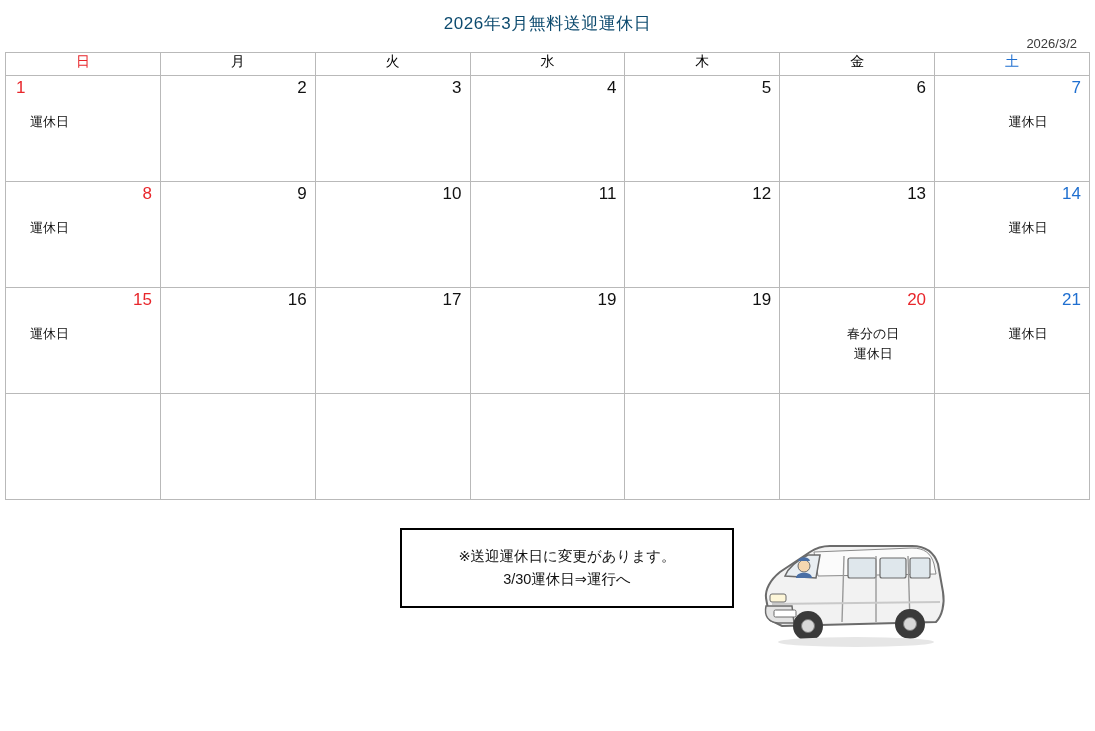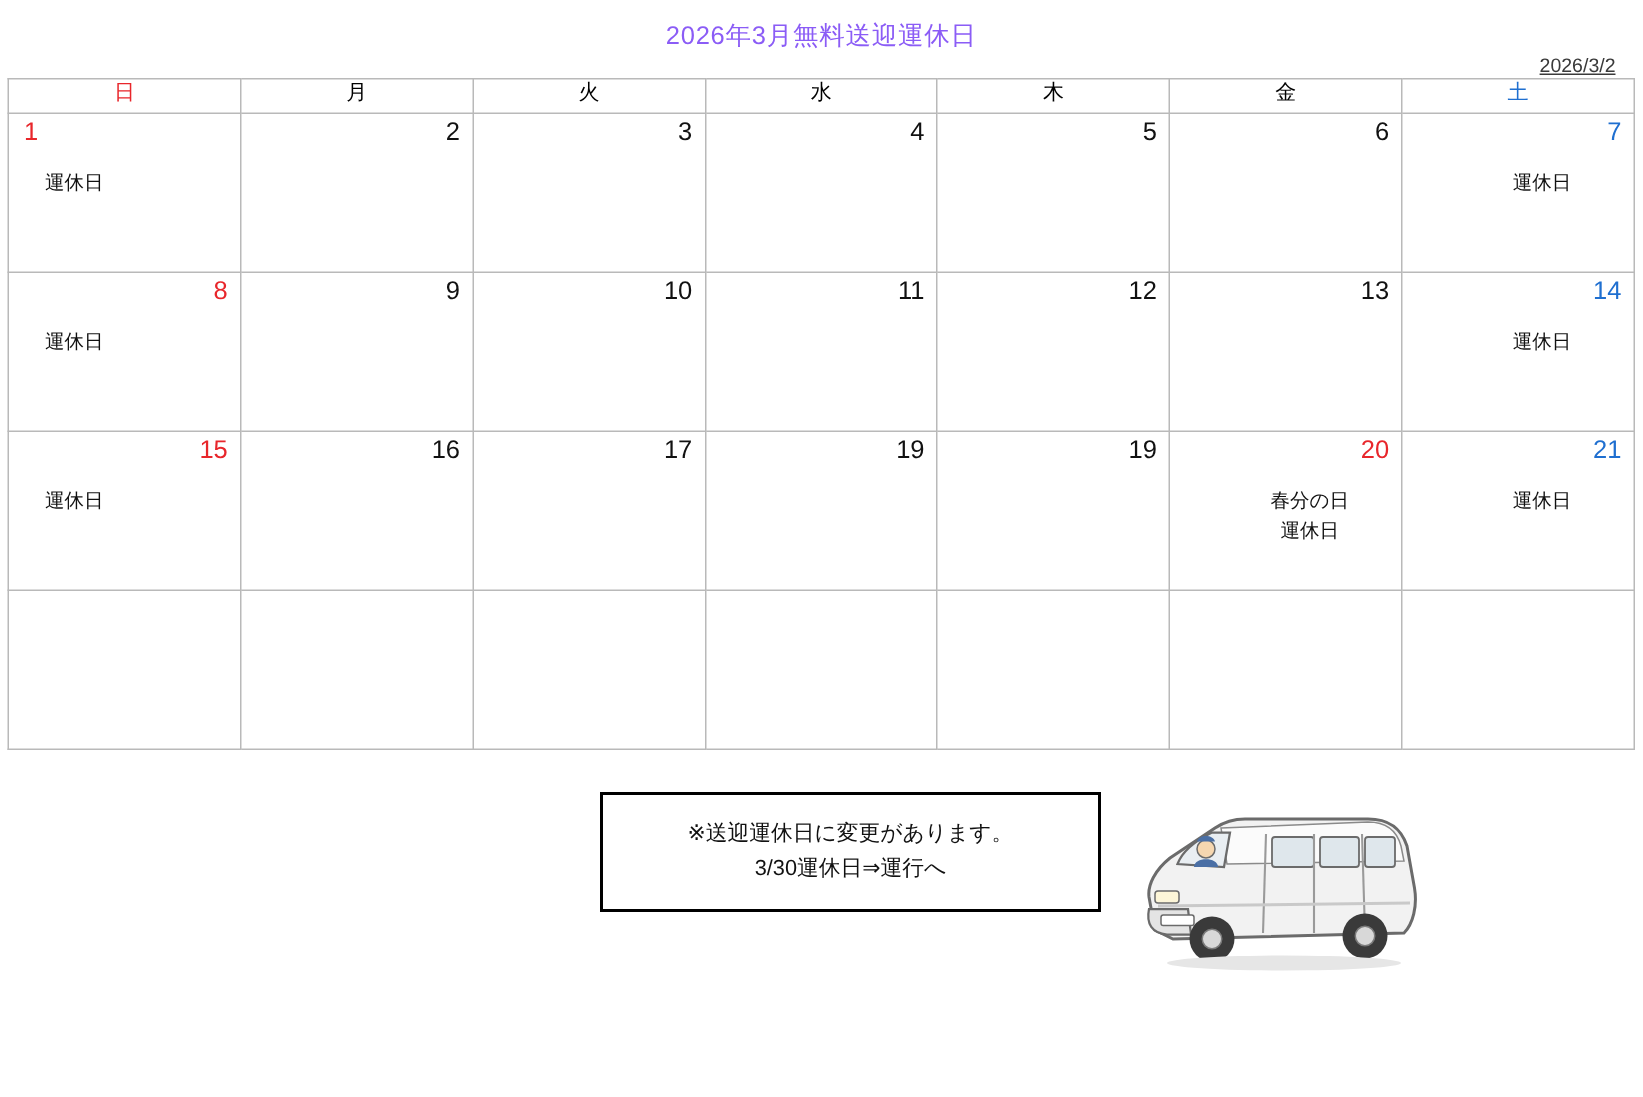--- a/index.html
+++ b/index.html
@@ -16,29 +16,28 @@
     overflow: hidden;
   }
   .page-title {
     position: absolute;
     top: 12px;
     left: 0;
     width: 1095px;
     text-align: center;
     font-size: 17px;
     letter-spacing: 0.5px;
-    color: #8b5cf6;
+    color: #0c4a6e;
   }
   .print-date {
     position: absolute;
     top: 36px;
     right: 18px;
     font-size: 13px;
     color: #3a3a3a;
-    text-decoration: underline;
   }
   .calendar {
     position: absolute;
     top: 52px;
     left: 5px;
     width: 1085px;
     border-collapse: collapse;
     table-layout: fixed;
   }
   .calendar th, .calendar td {

